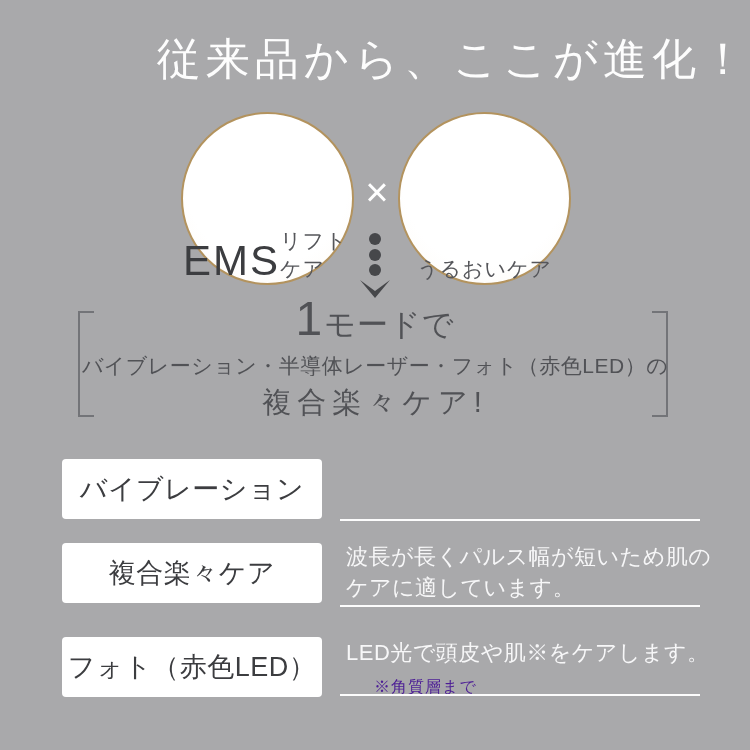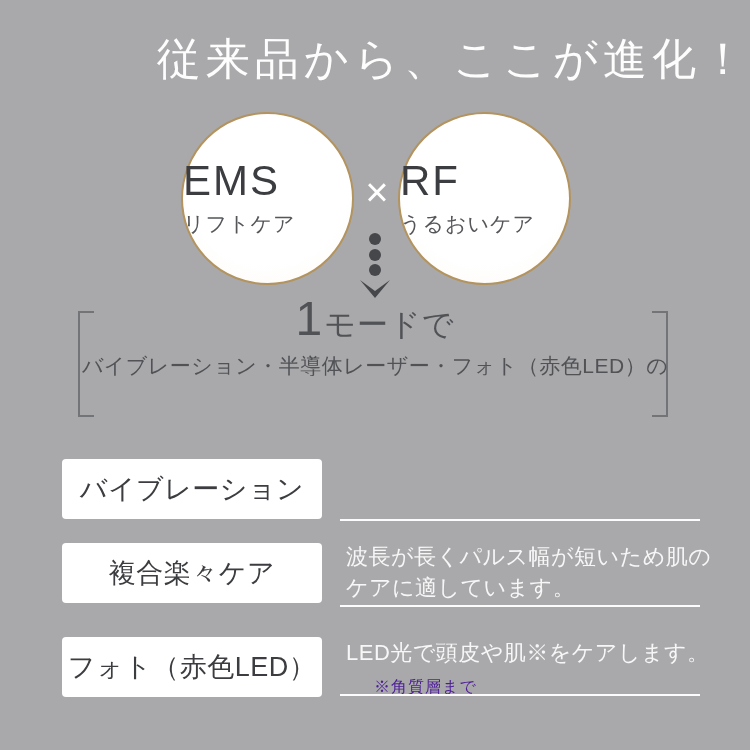--- a/index.html
+++ b/index.html
@@ -12,21 +12,21 @@
   .title {
     position:absolute; top:30px; left:0; width:750px; text-align:right;
     font-family:"Liberation Serif", serif; font-size:44px; font-weight:500;
     letter-spacing:5px; color:#fdfdfd; white-space:nowrap;
   }
   
   .circle {
     position:absolute; top:112px; width:173px; height:173px; border-radius:50%;
     background:radial-gradient(circle at 50% 42%, #ffffff 62%, #fcf9f4 100%);
     border:2px solid #b3935e;
-    display:flex; flex-direction:column; align-items:flex-start; justify-content:center;
+    display:flex; flex-direction:row; align-items:flex-end; justify-content:center;
   }
   .circle.left  { left:181px; }
   .circle.right { left:398px; }
   .circle-main { font-size:42px; font-weight:300; color:#3c3d40; letter-spacing:2px; line-height:1.05; }
   .circle-sub  { font-size:21px; color:#55565a; letter-spacing:1px; margin-top:7px; }
   .multiply {
     position:absolute; left:355px; top:172px; width:44px; text-align:center;
     font-size:40px; font-weight:300; color:#ffffff; line-height:1;
   }
   
@@ -73,38 +73,38 @@
   <div class="title">従来品から、ここが進化！</div>
 
   <div class="circle left">
     <div class="circle-main">EMS</div>
     <div class="circle-sub">リフトケア</div>
   </div>
 
   <div class="multiply">×</div>
 
   <div class="circle right">
-    <div class="circle-main">RF</div>
     <div class="circle-sub">うるおいケア</div>
   </div>
 
   <div class="dot d1"></div>
   <div class="dot d2"></div>
   <div class="dot d3"></div>
   <svg class="chevron" viewBox="0 0 34 20">
     <path d="M2 1 L17 12 L32 1 L17 19 Z" fill="#46474a"></path>
   </svg>
 
   <div class="bracket bl"></div>
   <div class="bracket br"></div>
 
   <div class="mode-line">
     <span class="mode-num">1</span><span class="mode-suffix">モードで</span>
   </div>
   <div class="evo-detail">バイブレーション・半導体レーザー・フォト（赤色LED）の</div>
+  <div class="evo-headline">複合楽々ケア!</div>
 
   <div class="feature-box fb1">バイブレーション</div>
   <div class="underline ul1"></div>
 
   <div class="feature-box fb2">複合楽々ケア</div>
   <div class="feature-desc fd2">
     <div>波長が長くパルス幅が短いため肌の</div>
     <div>ケアに適しています。</div>
   </div>
   <div class="underline ul2"></div>

